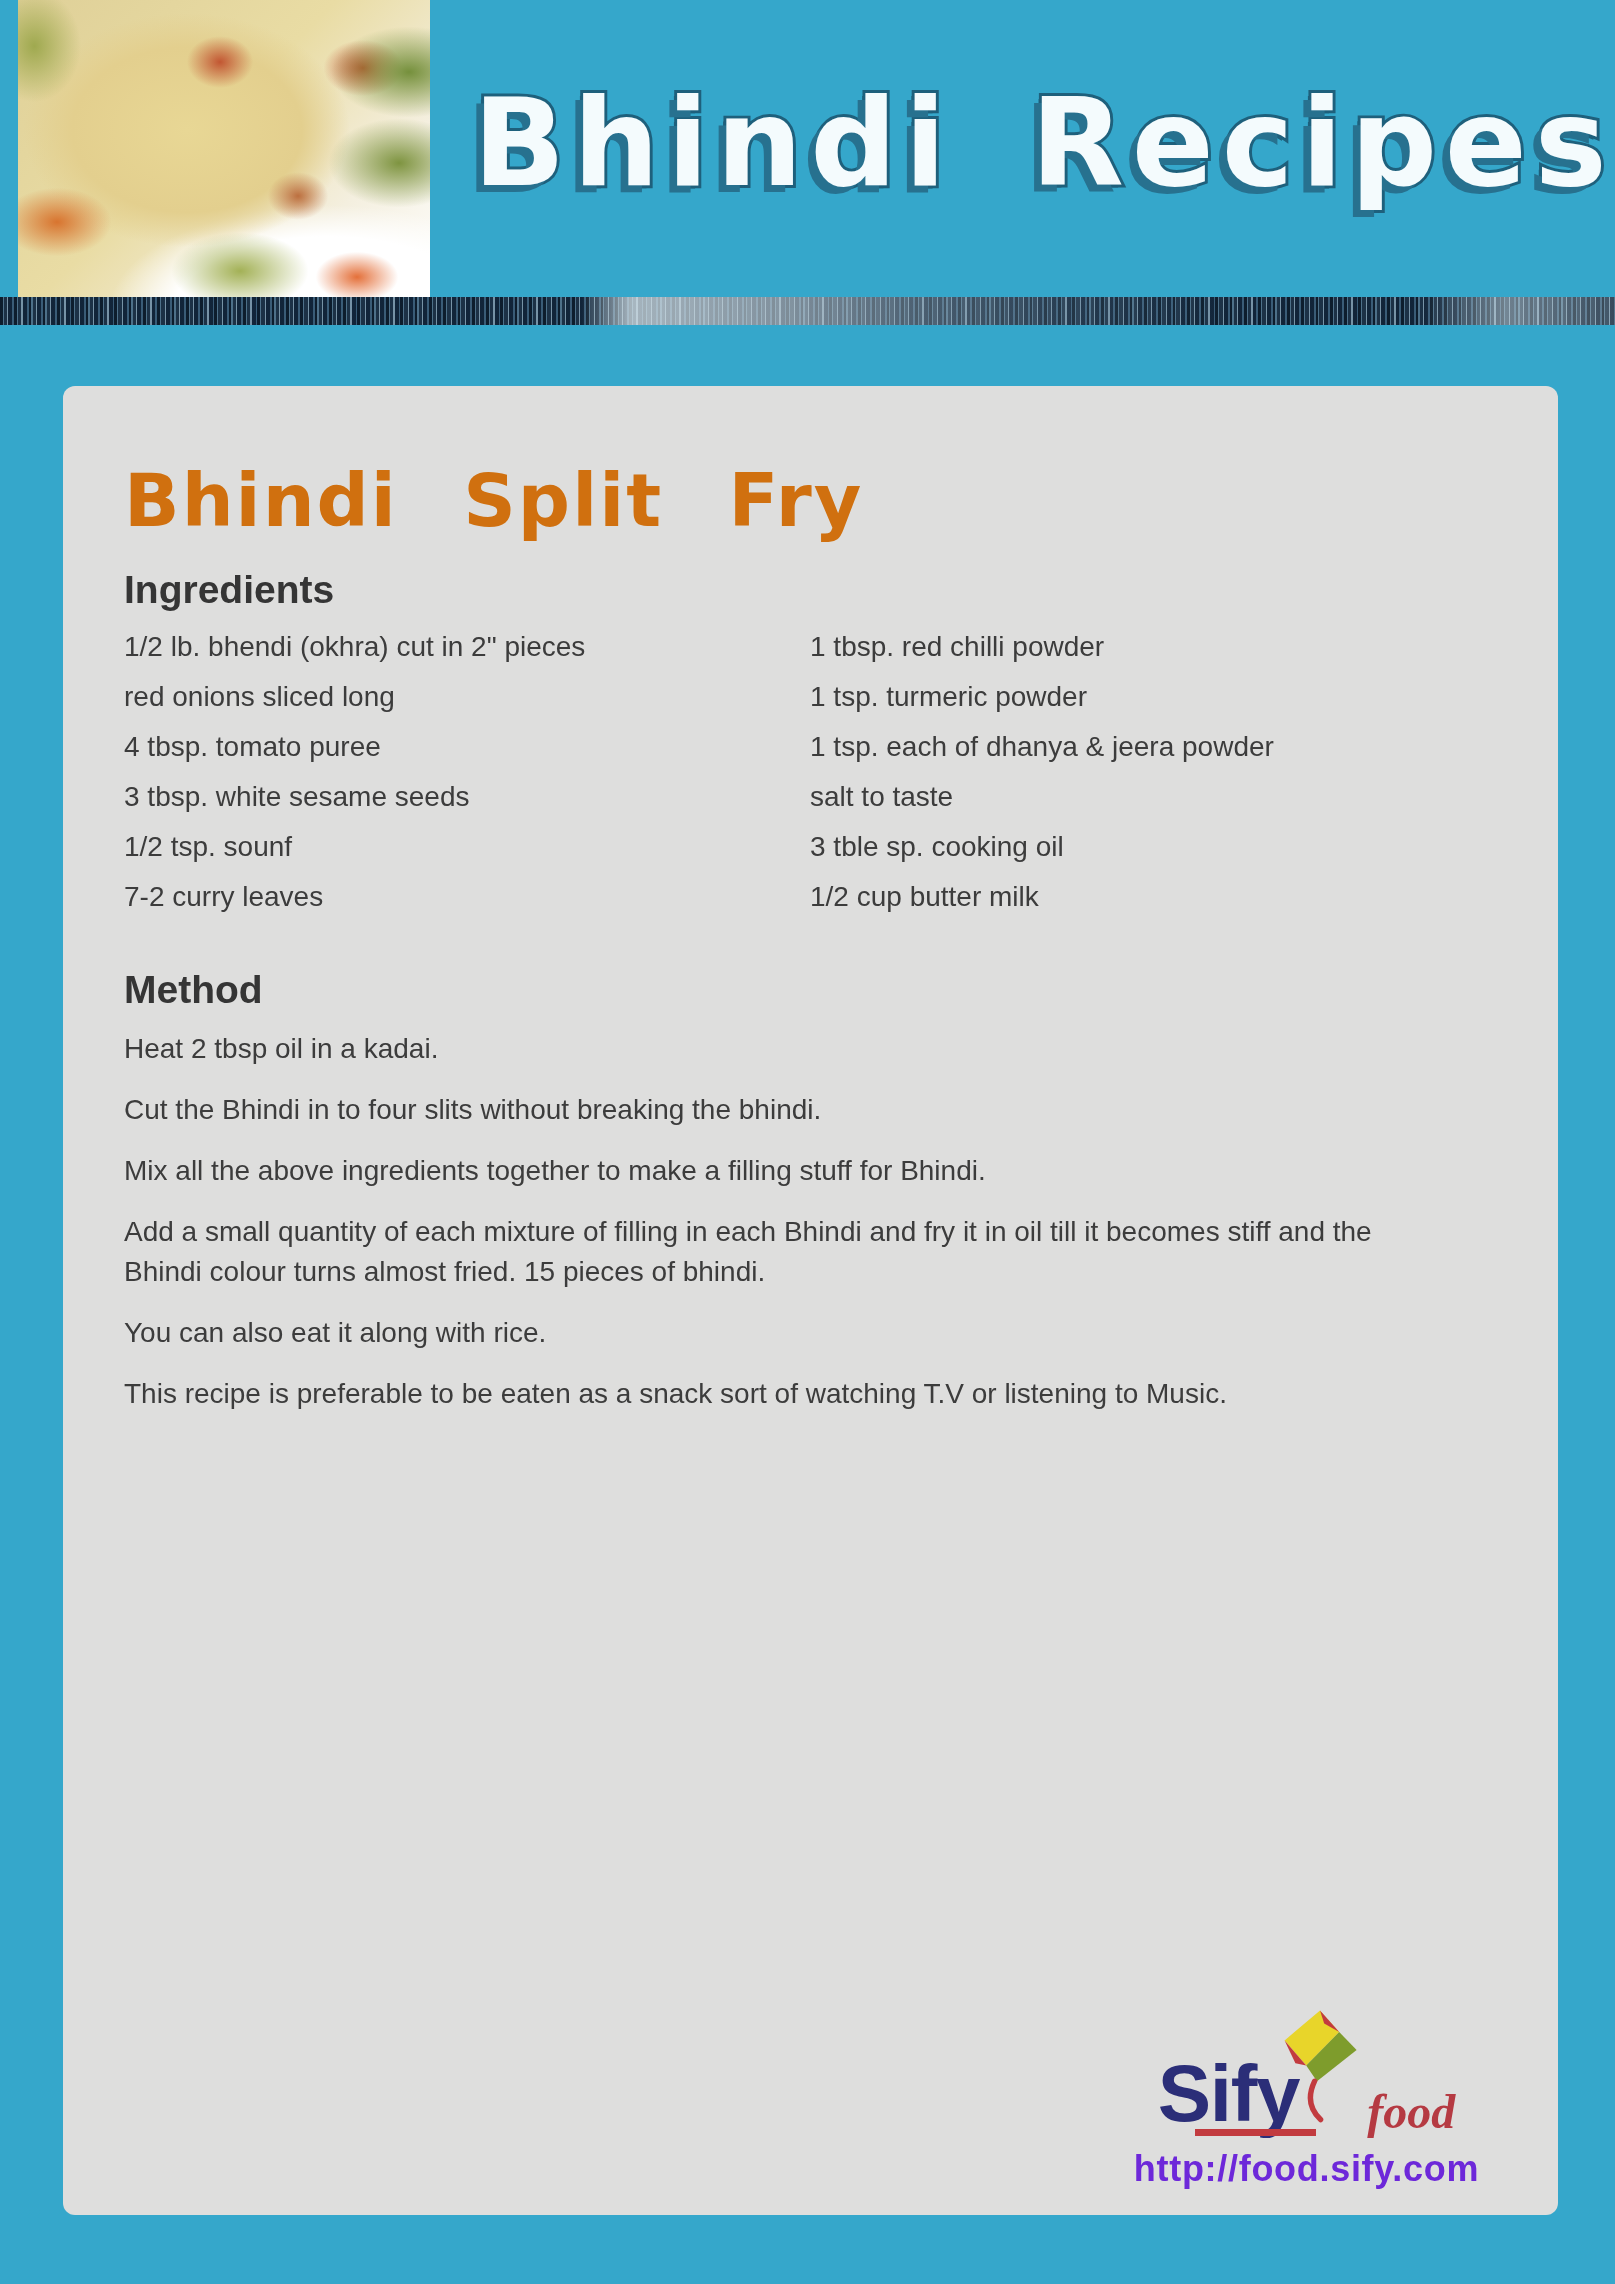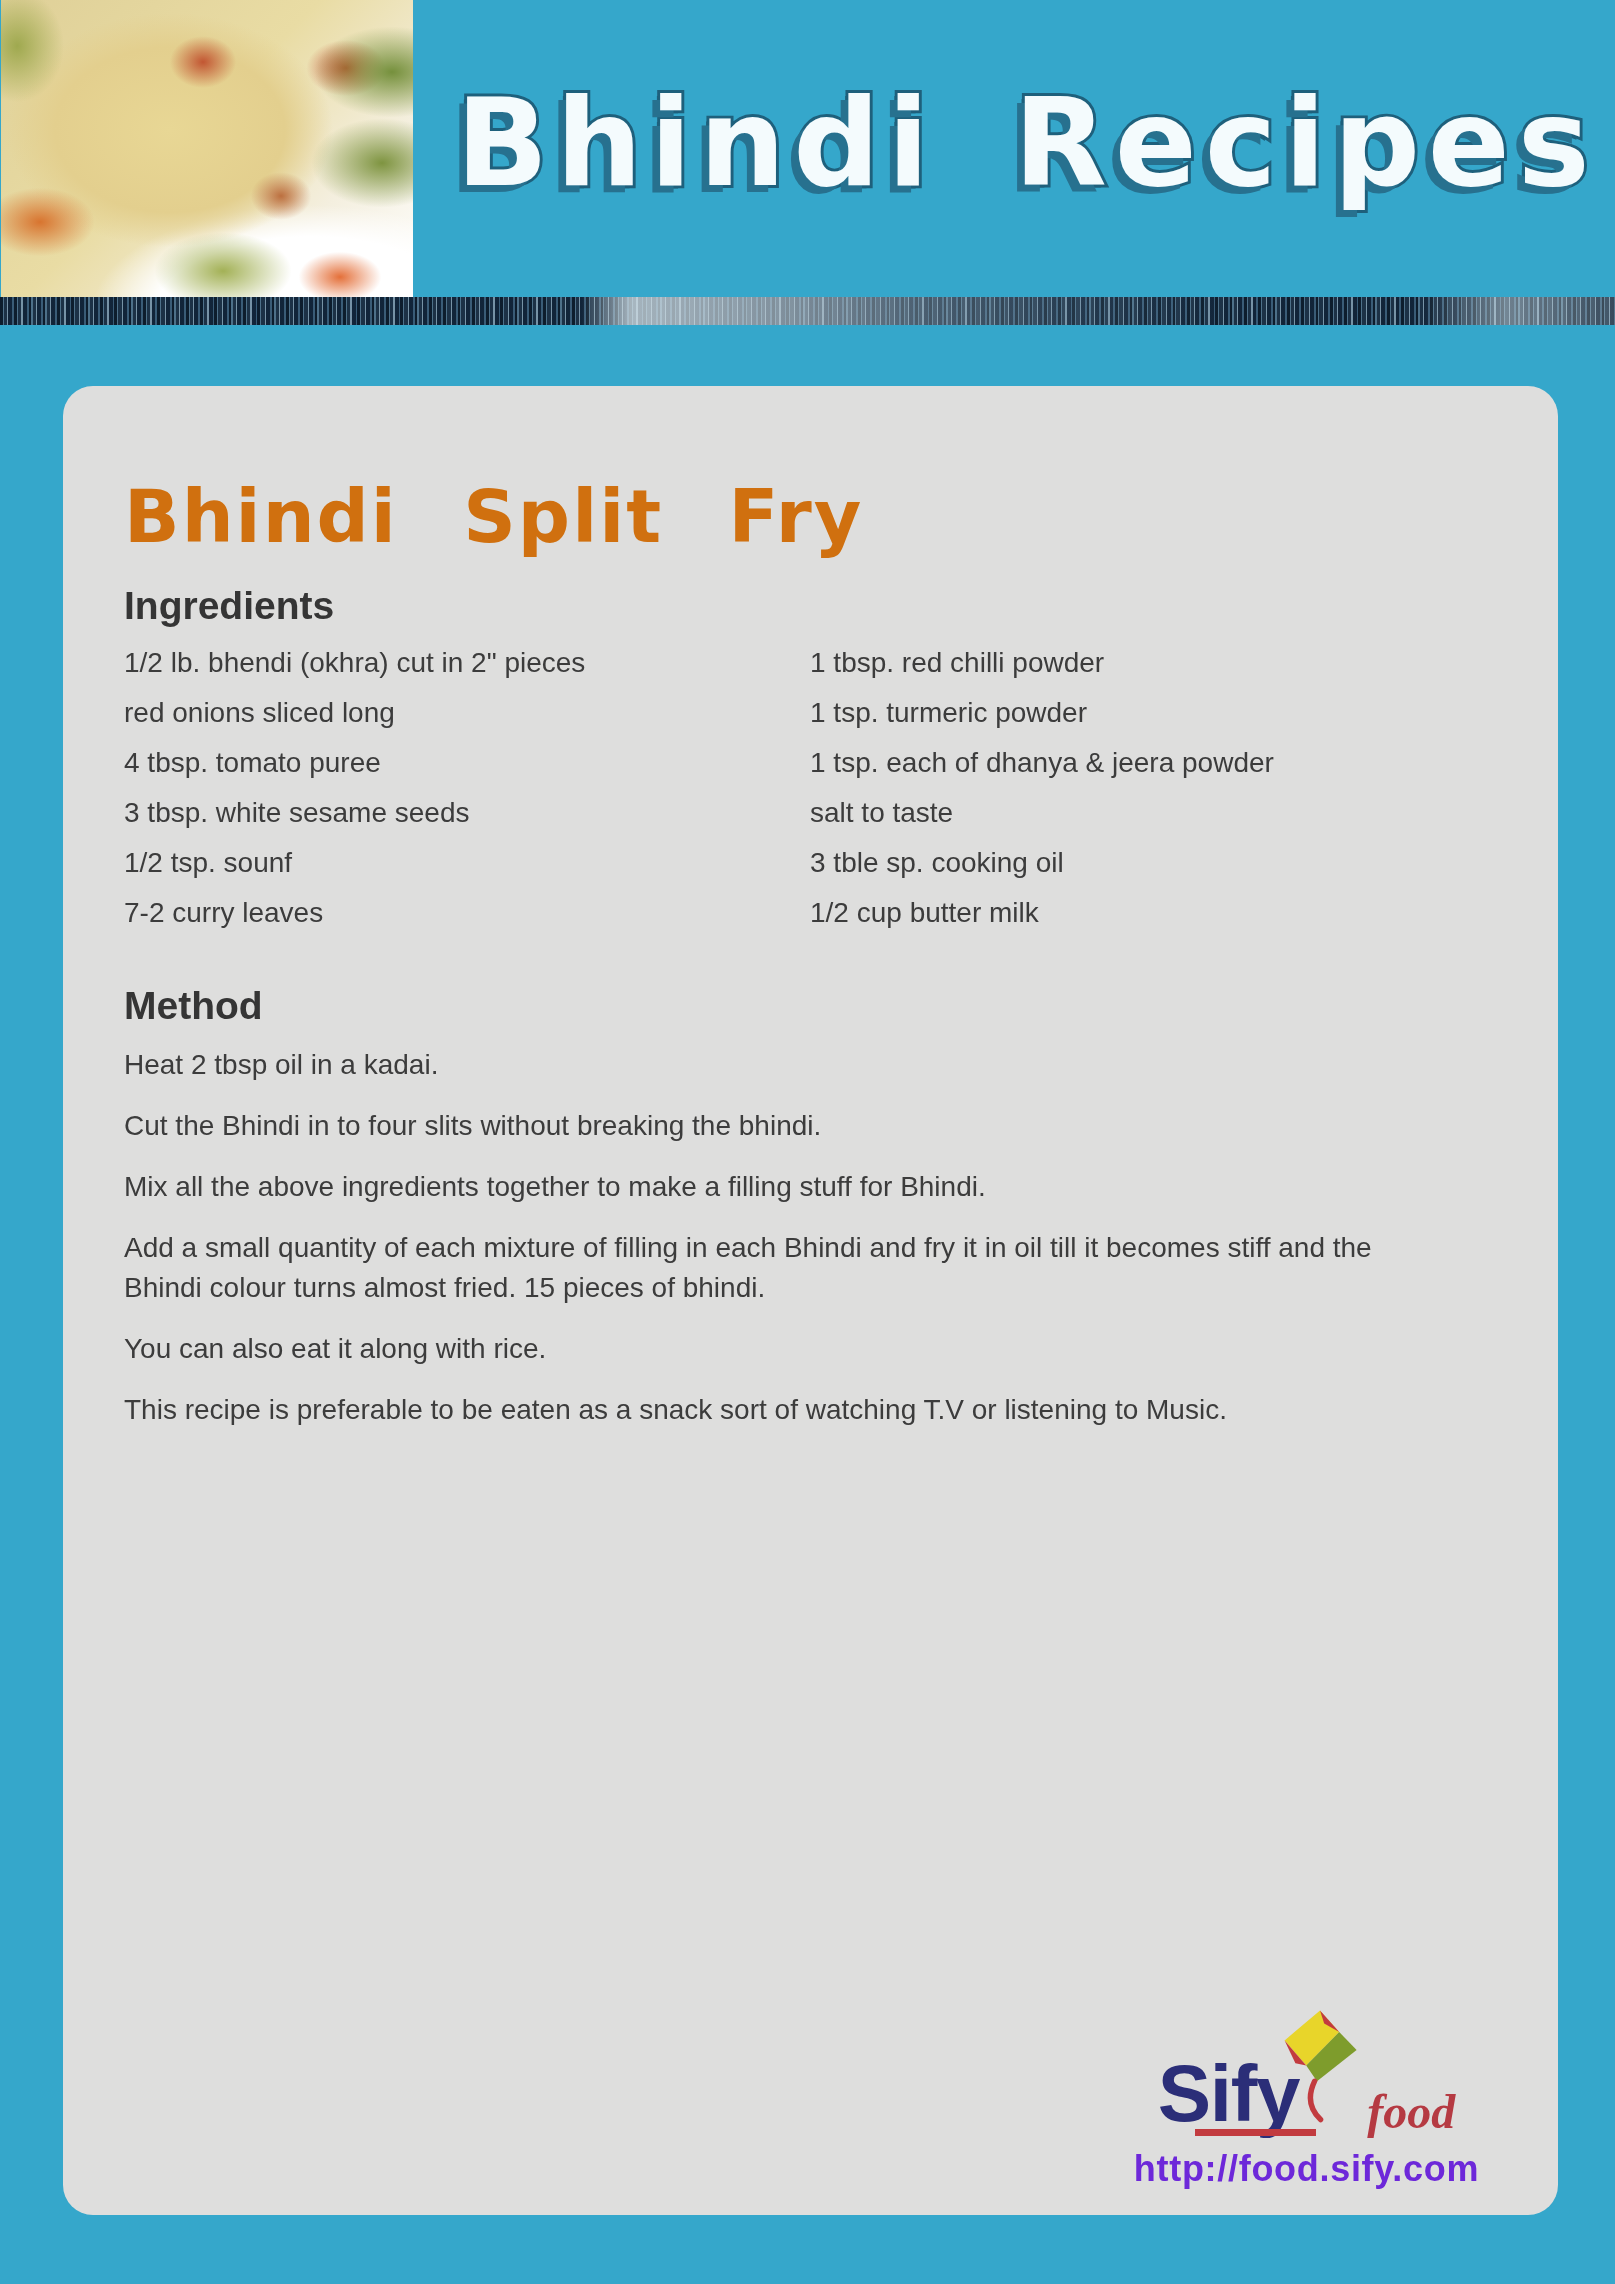--- a/index.html
+++ b/index.html
@@ -5,21 +5,21 @@
   html,body{margin:0;padding:0;background:#2e9cc0;}
   #page{
     position:relative;
     width:1616px;height:2284px;
     background:#35a7cb;
     overflow:hidden;
     font-family:"Liberation Sans", sans-serif;
   }
 
   
-  #header{position:absolute;top:0;left:1px;width:1440px;height:297px;}
+  #header{position:absolute;top:0;left:18px;width:1440px;height:297px;}
   .food-photo{
     position:absolute;top:0;left:0;width:412px;height:297px;
     background:
       radial-gradient(59px 36px at 339px 277px, #e4703a 0%, rgba(228,112,58,0) 70%),
       radial-gradient(98px 62px at 381px 163px, #7e9440 0%, rgba(126,148,64,0) 72%),
       radial-gradient(111px 65px at 391px 72px, #75903c 0%, rgba(117,144,60,0) 70%),
       radial-gradient(98px 55px at 222px 271px, #a3b156 0%, rgba(163,177,86,0) 70%),
       radial-gradient(78px 49px at 39px 222px, #d8742f 0%, rgba(216,116,47,0) 70%),
       radial-gradient(55px 39px at 345px 68px, #c0502f 0%, rgba(192,80,47,0) 72%),
       radial-gradient(46px 36px at 202px 62px, #c25632 0%, rgba(194,86,50,0) 72%),
@@ -57,23 +57,23 @@
         rgba(10,25,40,0.92) 0 2.6px, rgba(96,134,158,0.6) 2.6px 3.9px,
         rgba(25,45,65,0.88) 3.9px 7.2px, rgba(176,202,216,0.55) 7.2px 8.5px,
         rgba(14,32,52,0.9) 8.5px 12.4px, rgba(66,104,132,0.5) 12.4px 14.3px);
   }
 
   
   .recipe-card{
     position:absolute;left:63px;top:386px;
     width:1495px;height:1829px;
     background:#dededd;
-    border-radius:30px;
+    border-radius:12px;
     box-sizing:border-box;
-    padding:16px 59px 0 61px;
+    padding:0 59px 0 61px;
     color:#3c3c3c;
   }
   .recipe-title{
     margin:77px 0 0 0;
     font-family:"DejaVu Sans", sans-serif;
     font-weight:bold;
     font-size:73px;line-height:1.05;
     letter-spacing:2px;word-spacing:38px;
     color:#d0700f;
     white-space:nowrap;

